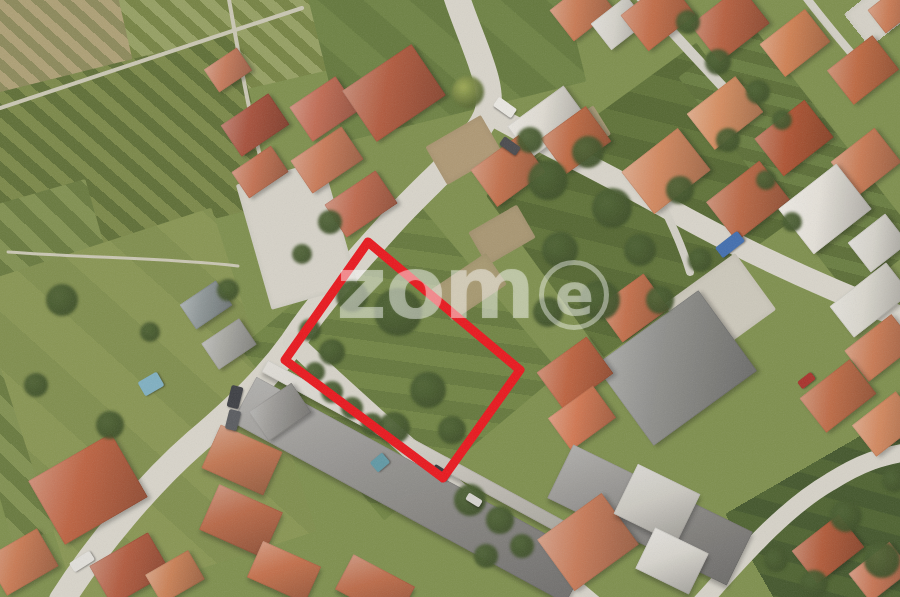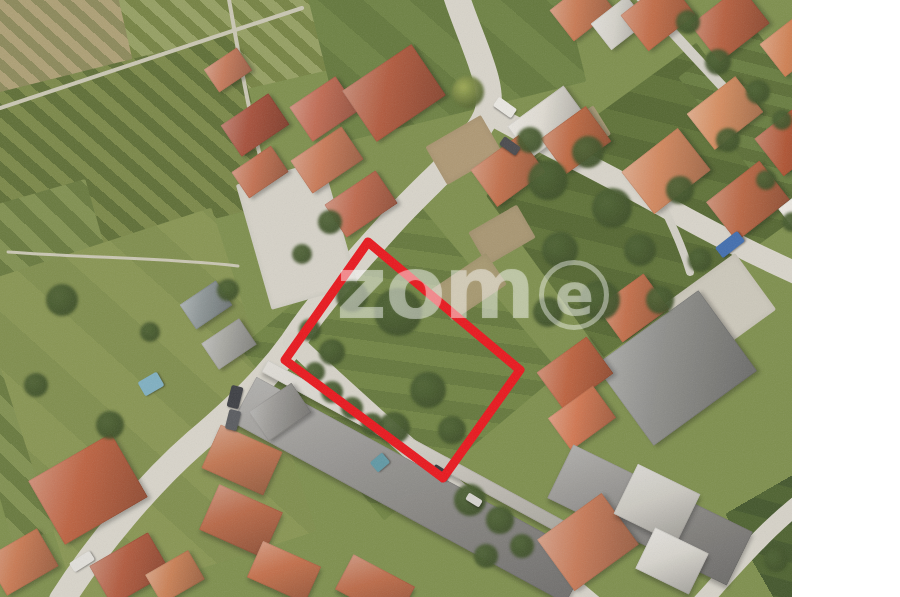--- a/index.html
+++ b/index.html
@@ -1,16 +1,16 @@
 <!DOCTYPE html>
 <html><head>
 <meta charset="utf-8">
 <style>
   html,body{margin:0;padding:0;background:#ffffff;}
-  .stage{position:relative;width:792px;height:597px;overflow:hidden;background:#7f904f;
+  .stage{position:relative;width:900px;height:597px;overflow:hidden;background:#7f904f;
          font-family:"DejaVu Sans","Liberation Sans",sans-serif;}
   .photo{position:absolute;inset:0;filter:blur(.7px) saturate(.94) contrast(.97);}
   .layer{position:absolute;inset:0;}
   .field,.pave,.bld,.obj{position:absolute;border-radius:2px;}
   .bld{background-image:linear-gradient(135deg,rgba(255,255,255,.30),rgba(255,255,255,0) 42%,rgba(0,0,0,.22) 96%);
        box-shadow:inset 0 0 0 1px rgba(0,0,0,.08),2px 3px 4px rgba(0,0,0,.28);border-radius:1px;}
   .tree{position:absolute;border-radius:50%;filter:blur(1.6px);opacity:.95;}
   .obj{box-shadow:1px 1px 2px rgba(0,0,0,.4);border-radius:2px;}
   .pave{box-shadow:inset 0 0 6px rgba(0,0,0,.08);}
   svg.full{position:absolute;left:0;top:0;}

